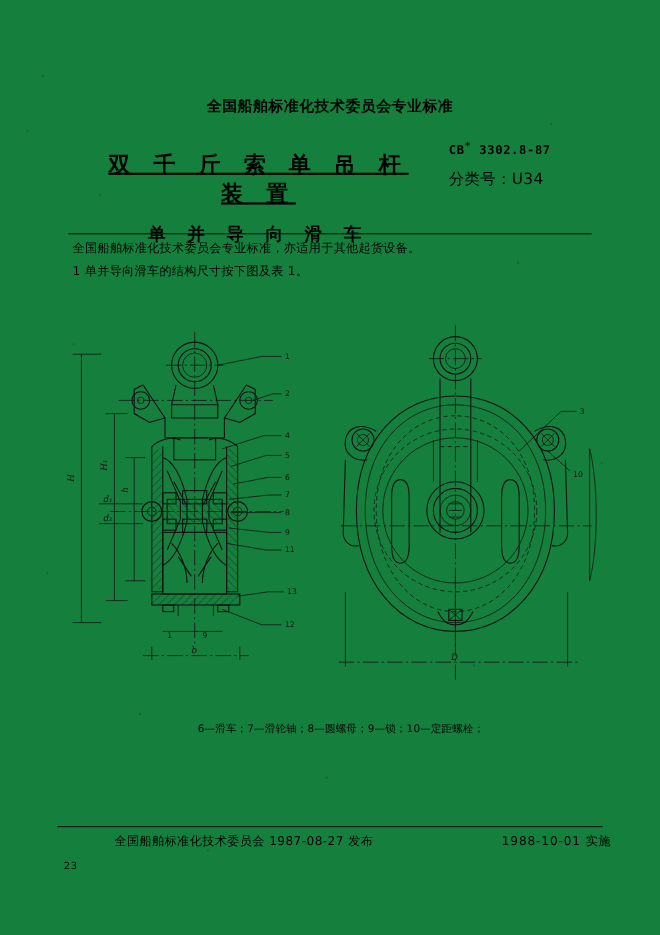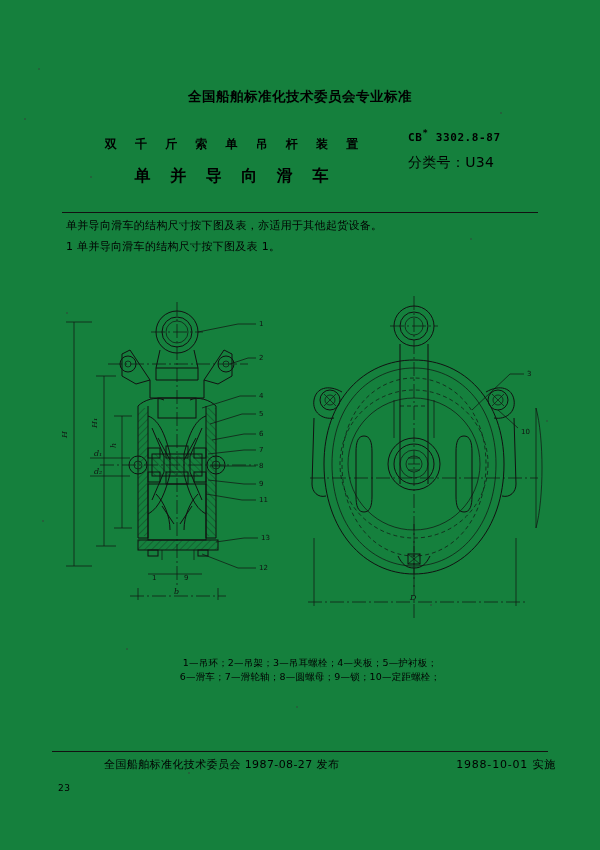--- a/index.html
+++ b/index.html
@@ -22,21 +22,21 @@
   
   .org-line{
     position:absolute;left:0;right:0;top:88px;
     text-align:center;
     font-size:13.5px;font-weight:bold;letter-spacing:.5px;
     font-family:"DejaVu Sans",sans-serif;
   }
   .title-wrap{
     position:absolute;left:90px;top:136px;width:290px;text-align:center;
   }
-  .title-l1{font-size:12px;font-weight:bold;letter-spacing:7px;}
+  .title-l1{font-size:20px;font-weight:bold;letter-spacing:7px;text-decoration:underline;}
   .title-l2{font-size:16px;font-weight:bold;letter-spacing:7px;margin-top:13px;}
 
   .std-no{
     position:absolute;left:408px;top:128px;
     font-size:11px;font-family:"DejaVu Sans Mono","Liberation Mono",monospace;
     font-weight:bold;letter-spacing:.6px;white-space:nowrap;
   }
   .std-no sup{font-size:9px;}
   .cls-no{
     position:absolute;left:408px;top:143px;
@@ -92,21 +92,21 @@
 
   <div class="std-no">
     <span>CB</span><sup>*</sup>
     <span>3302.8-87</span>
   </div>
   <div class="cls-no">分类号：U34</div>
 
   <div class="rule rule-top"></div>
 
   <div class="body-text">
-    <p>单并导向滑车的结构尺寸按下图及表，亦适用于其他起货设备。</p>
+    <p>全国船舶标准化技术委员会专业标准，亦适用于其他起货设备。</p>
     <p class="indent">1  单并导向滑车的结构尺寸按下图及表 1。</p>
   </div>
 
   <div class="figure">
     <svg width="496" height="360" viewBox="0 0 496 360">
       <defs>
         <style>
           .ln{stroke:#111;fill:none;stroke-width:1;}
           .lnT{stroke:#111;fill:none;stroke-width:.7;}
           .lnH{stroke:#111;fill:none;stroke-width:1.4;}
@@ -365,21 +365,20 @@
       <g>
         <line class="lnT" x1="86" y1="300" x2="86" y2="312"></line>
         <line class="lnT" x1="166" y1="300" x2="166" y2="312"></line>
         <line class="cl" x1="78" y1="308" x2="174" y2="308"></line>
         <text class="txi" x="122" y="306">b</text>
       </g>
     </svg>
   </div>
 
   <div class="caption">
-    <div>1—吊环；2—吊架；3—吊耳螺栓；4—夹板；5—护衬板；</div>
     <div>6—滑车；7—滑轮轴；8—圆螺母；9—锁；10—定距螺栓；</div>
   </div>
 
   <div class="rule rule-bottom"></div>
   <div class="footer-left">全国船舶标准化技术委员会 1987-08-27 发布</div>
   <div class="footer-right">1988-10-01 实施</div>
   <div class="page-no">23</div>
 
   <div class="noise">
     <span class="sp" style="left:38px;top:68px;width:2px;height:2px;"></span>

